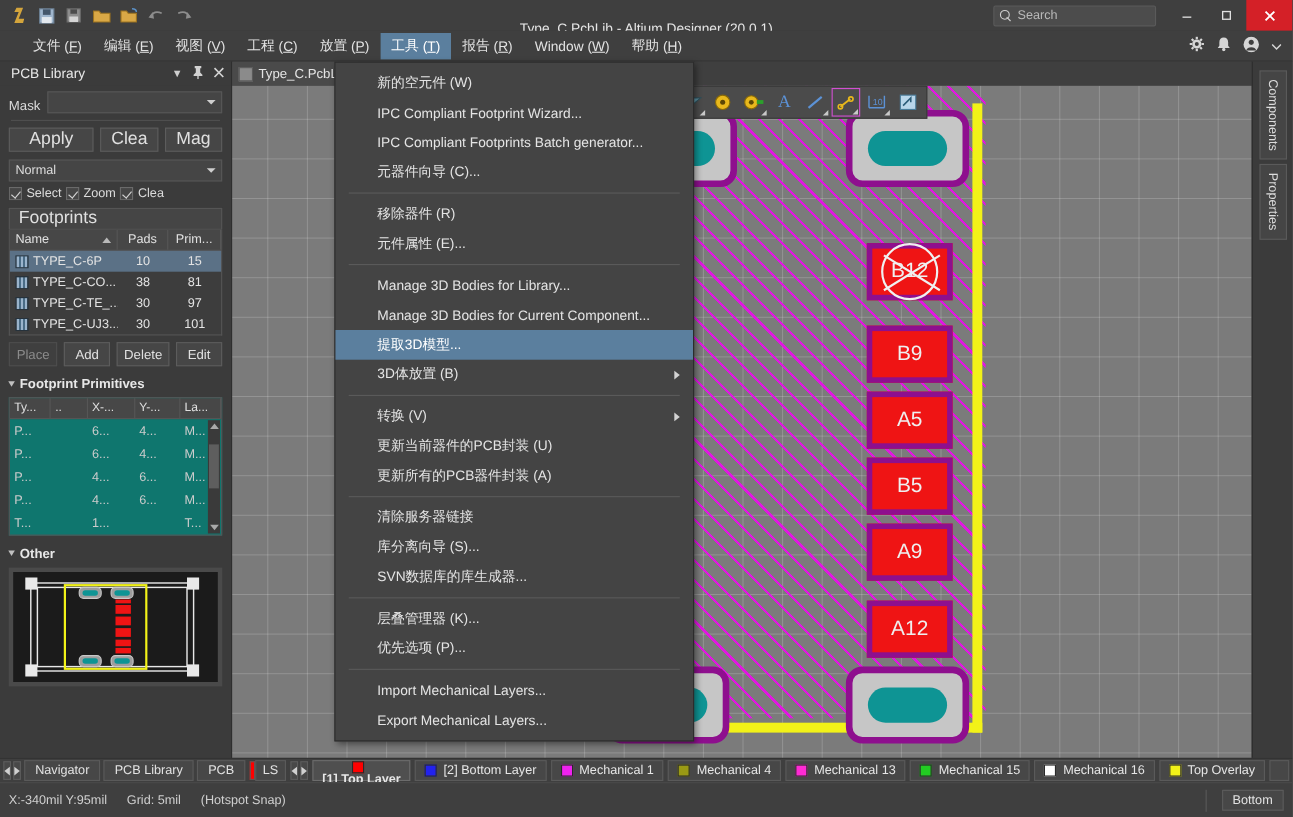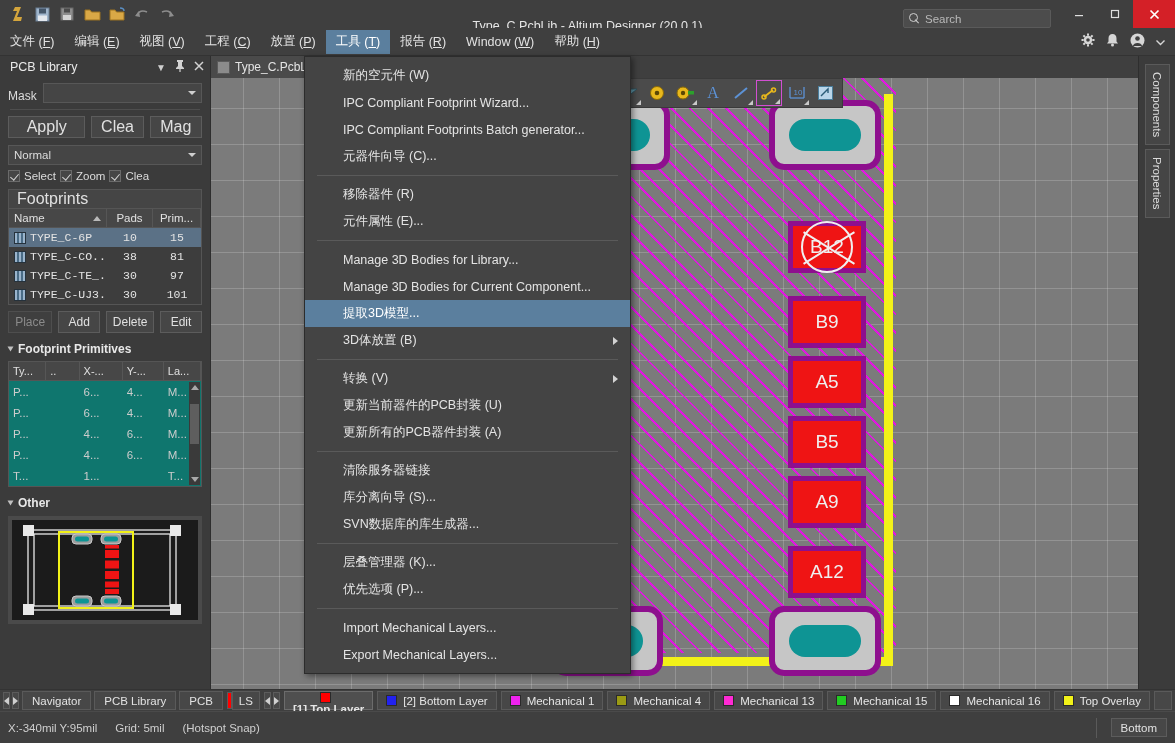--- a/index.html
+++ b/index.html
@@ -23,21 +23,21 @@
     width: 22px; height: 22px; display: flex; align-items: center; justify-content: center;
     font-size: 14px; line-height: 1;
   }
   .tb-title {
     position: absolute; left: 0; right: 0; top: 12px; height: 28px;
     display: flex; align-items: center; justify-content: center;
     font-size: 12.5px; color: #e6e6e6; pointer-events: none;
   }
   .tb-right {
     position: absolute; right: 0; top: 0; height: 28px;
-    display: flex; align-items: flex-end; padding-left: 36px;
+    display: flex; align-items: center; padding-left: 36px;
   }
   .searchbox {
     width: 148px; height: 19px; background: #4c4c4c; border: 1px solid #5a5a5a;
     border-radius: 2px; display: flex; align-items: center; padding: 0 5px; gap: 5px;
     margin-right: 10px;
   }
   .searchbox .mag { width: 11px; height: 11px; position: relative; flex: none; }
   .searchbox .mag::before {
     content: ""; position: absolute; left: 0; top: 0; width: 7px; height: 7px;
     border: 1.4px solid #cfcfcf; border-radius: 50%;
@@ -50,21 +50,21 @@
   .wbtn {
     width: 36px; height: 28px; display: flex; align-items: center; justify-content: center;
     font-size: 12px; color: #e0e0e0;
   }
   .wbtn.close { background: #d42027; width: 42px; }
 
   
   .menubar {
     position: absolute; left: 0; top: 28px; width: 1175px; height: 28px;
     background: #3f3f3f; border-bottom: 1px solid #333;
-    display: flex; align-items: center; padding-left: 0;
+    display: flex; align-items: center; padding-left: 20px;
   }
   .menu-item {
     height: 24px; padding: 0 10px; display: flex; align-items: center;
     font-size: 12.5px; color: #e2e2e2; white-space: nowrap;
   }
   .menu-item.active { background: #5b7f9e; color: #fff; }
   .menu-item .u { text-decoration: underline; }
   .menubar-right {
     margin-left: auto; display: flex; align-items: center; gap: 11px; padding-right: 10px;
   }
@@ -123,21 +123,21 @@
   .gt-head .c {
     font-size: 11.5px; color: #e0e0e0; display: flex; align-items: center;
     padding: 0 5px; border-right: 1px solid #565656; position: relative;
   }
   .gt-head .c .sortarrow {
     width: 0; height: 0; border-left: 4px solid transparent; border-right: 4px solid transparent;
     border-bottom: 5px solid #b9b9b9; margin-left: auto;
   }
   .gt-row { display: flex; height: 19px; align-items: center; }
   .gt-row.sel { background: #5b7186; }
-  .gt-row .c { font-size: 11.5px; color: #e3e3e3; display: flex; align-items: center; padding: 0 5px; overflow: hidden; white-space: nowrap; font-family: Liberation Mono, monospace; }
+  .gt-row .c { font-size: 11.5px; color: #e3e3e3; display: flex; align-items: center; padding: 0 5px; overflow: hidden; white-space: nowrap; }
   .fp-ico {
     width: 12px; height: 12px; flex: none; margin-right: 4px;
     background: linear-gradient(90deg,#9ab4cc 0 2px,#4a6c86 2px 4px,#9ab4cc 4px 6px,#4a6c86 6px 8px,#9ab4cc 8px 10px,#4a6c86 10px 12px);
     border: 1px solid #26323c;
   }
   .col-name { width: 98px; }
   .col-pads { width: 46px; justify-content: center; }
   .col-prim { width: 48px; justify-content: center; }
 
   .btnrow2 { display: flex; gap: 6px; margin-top: 6px; justify-content: center; }

